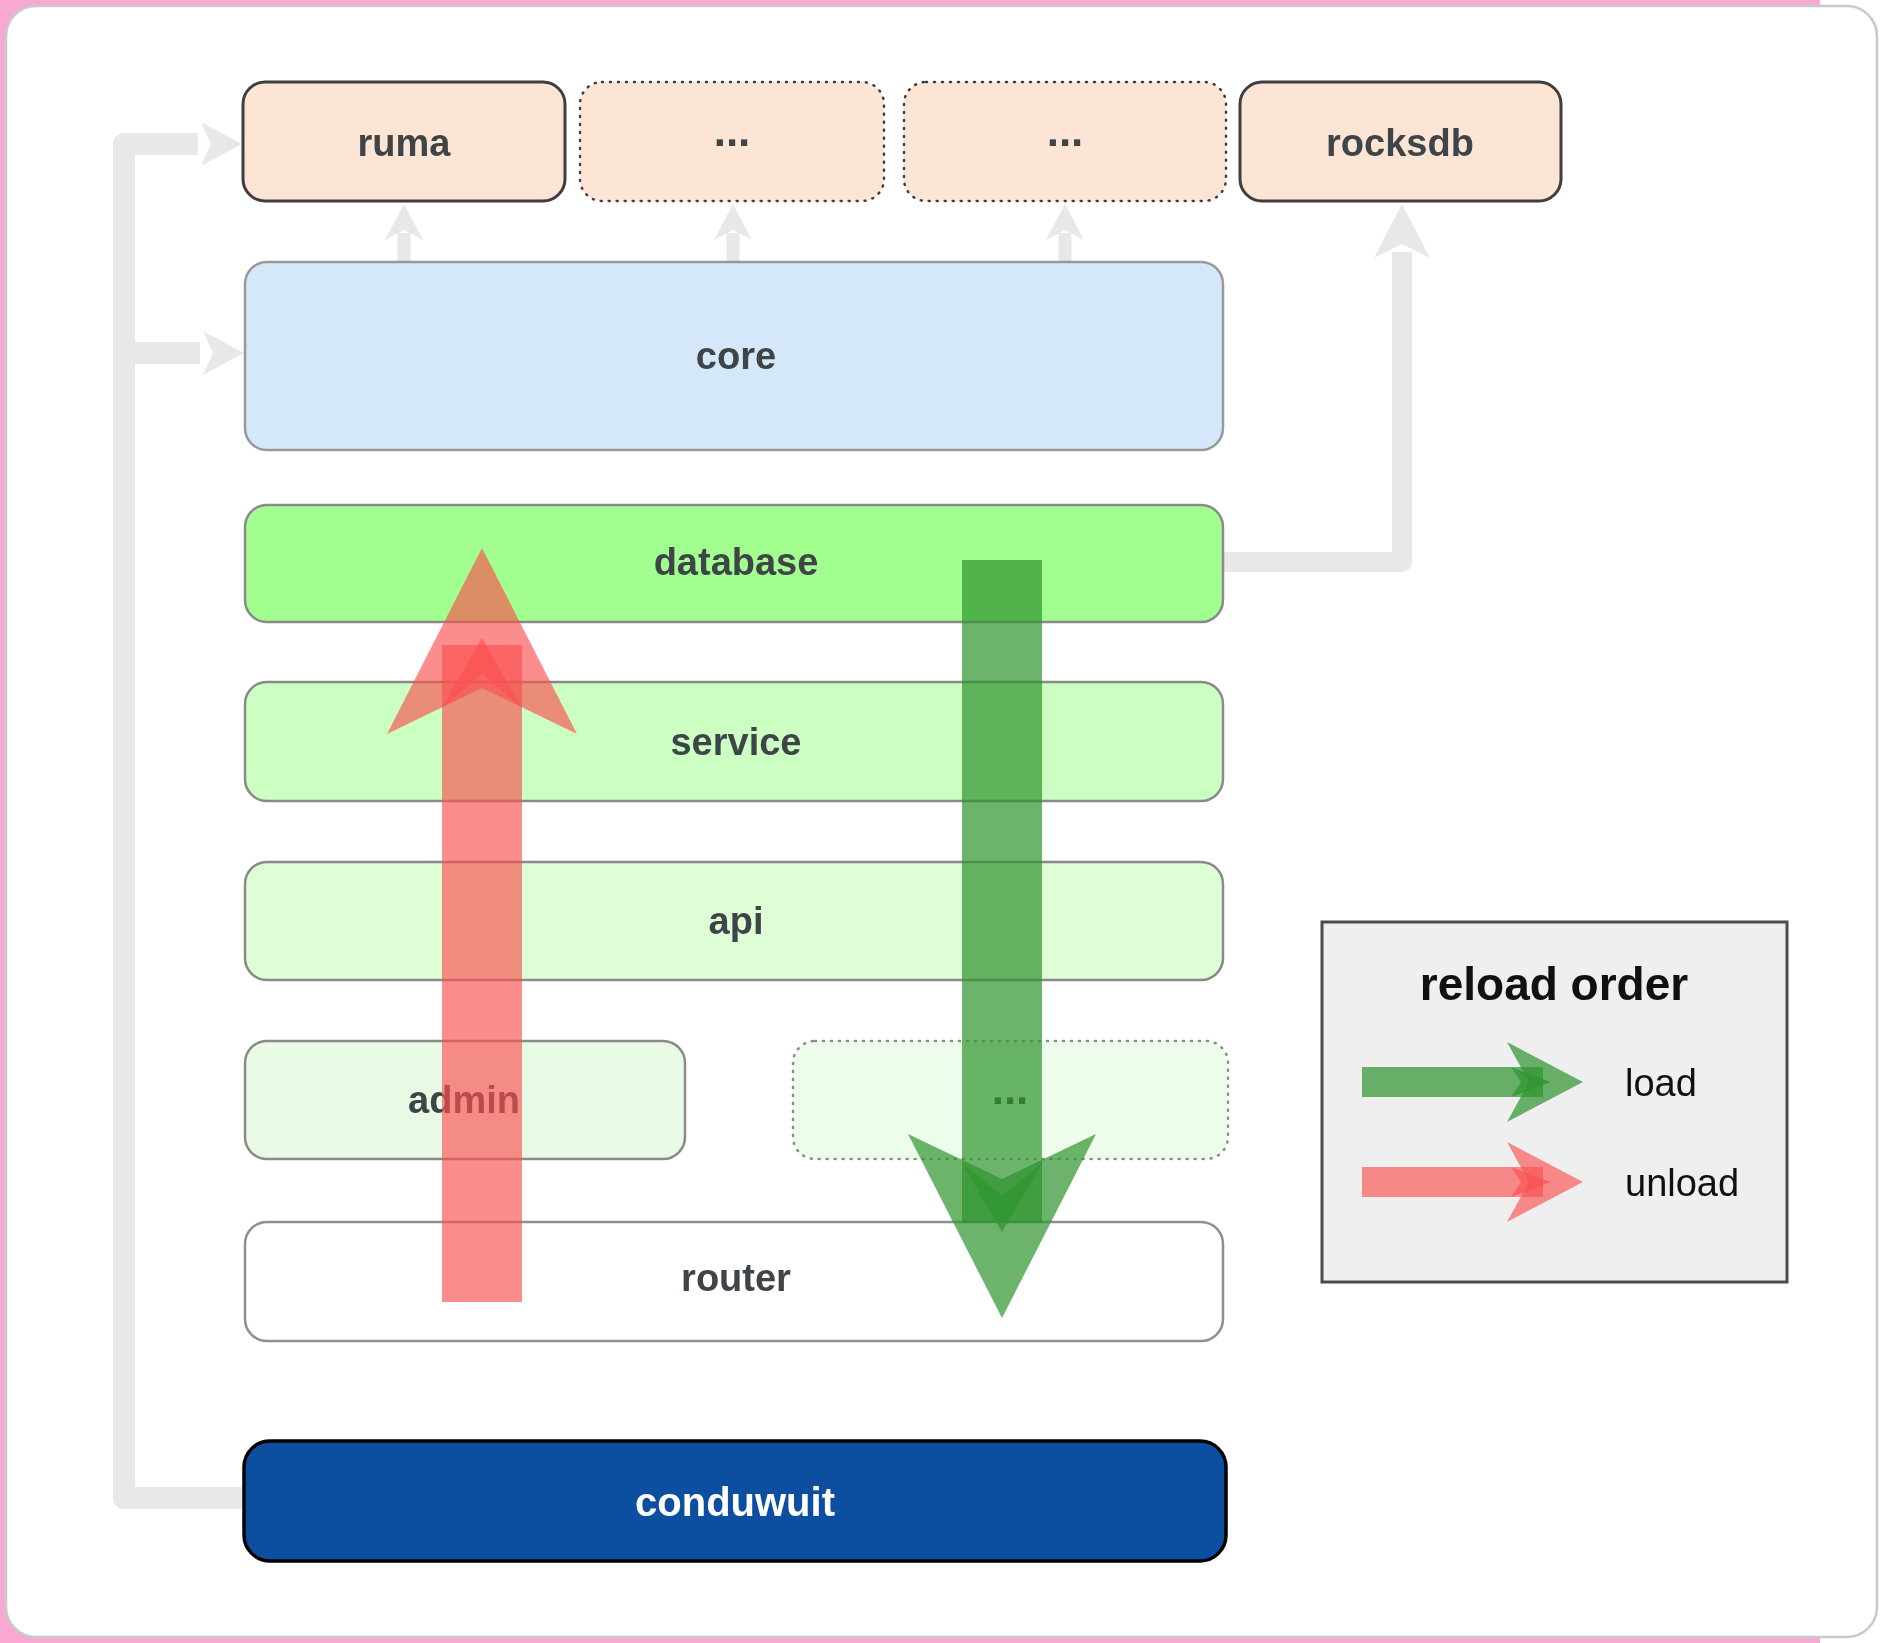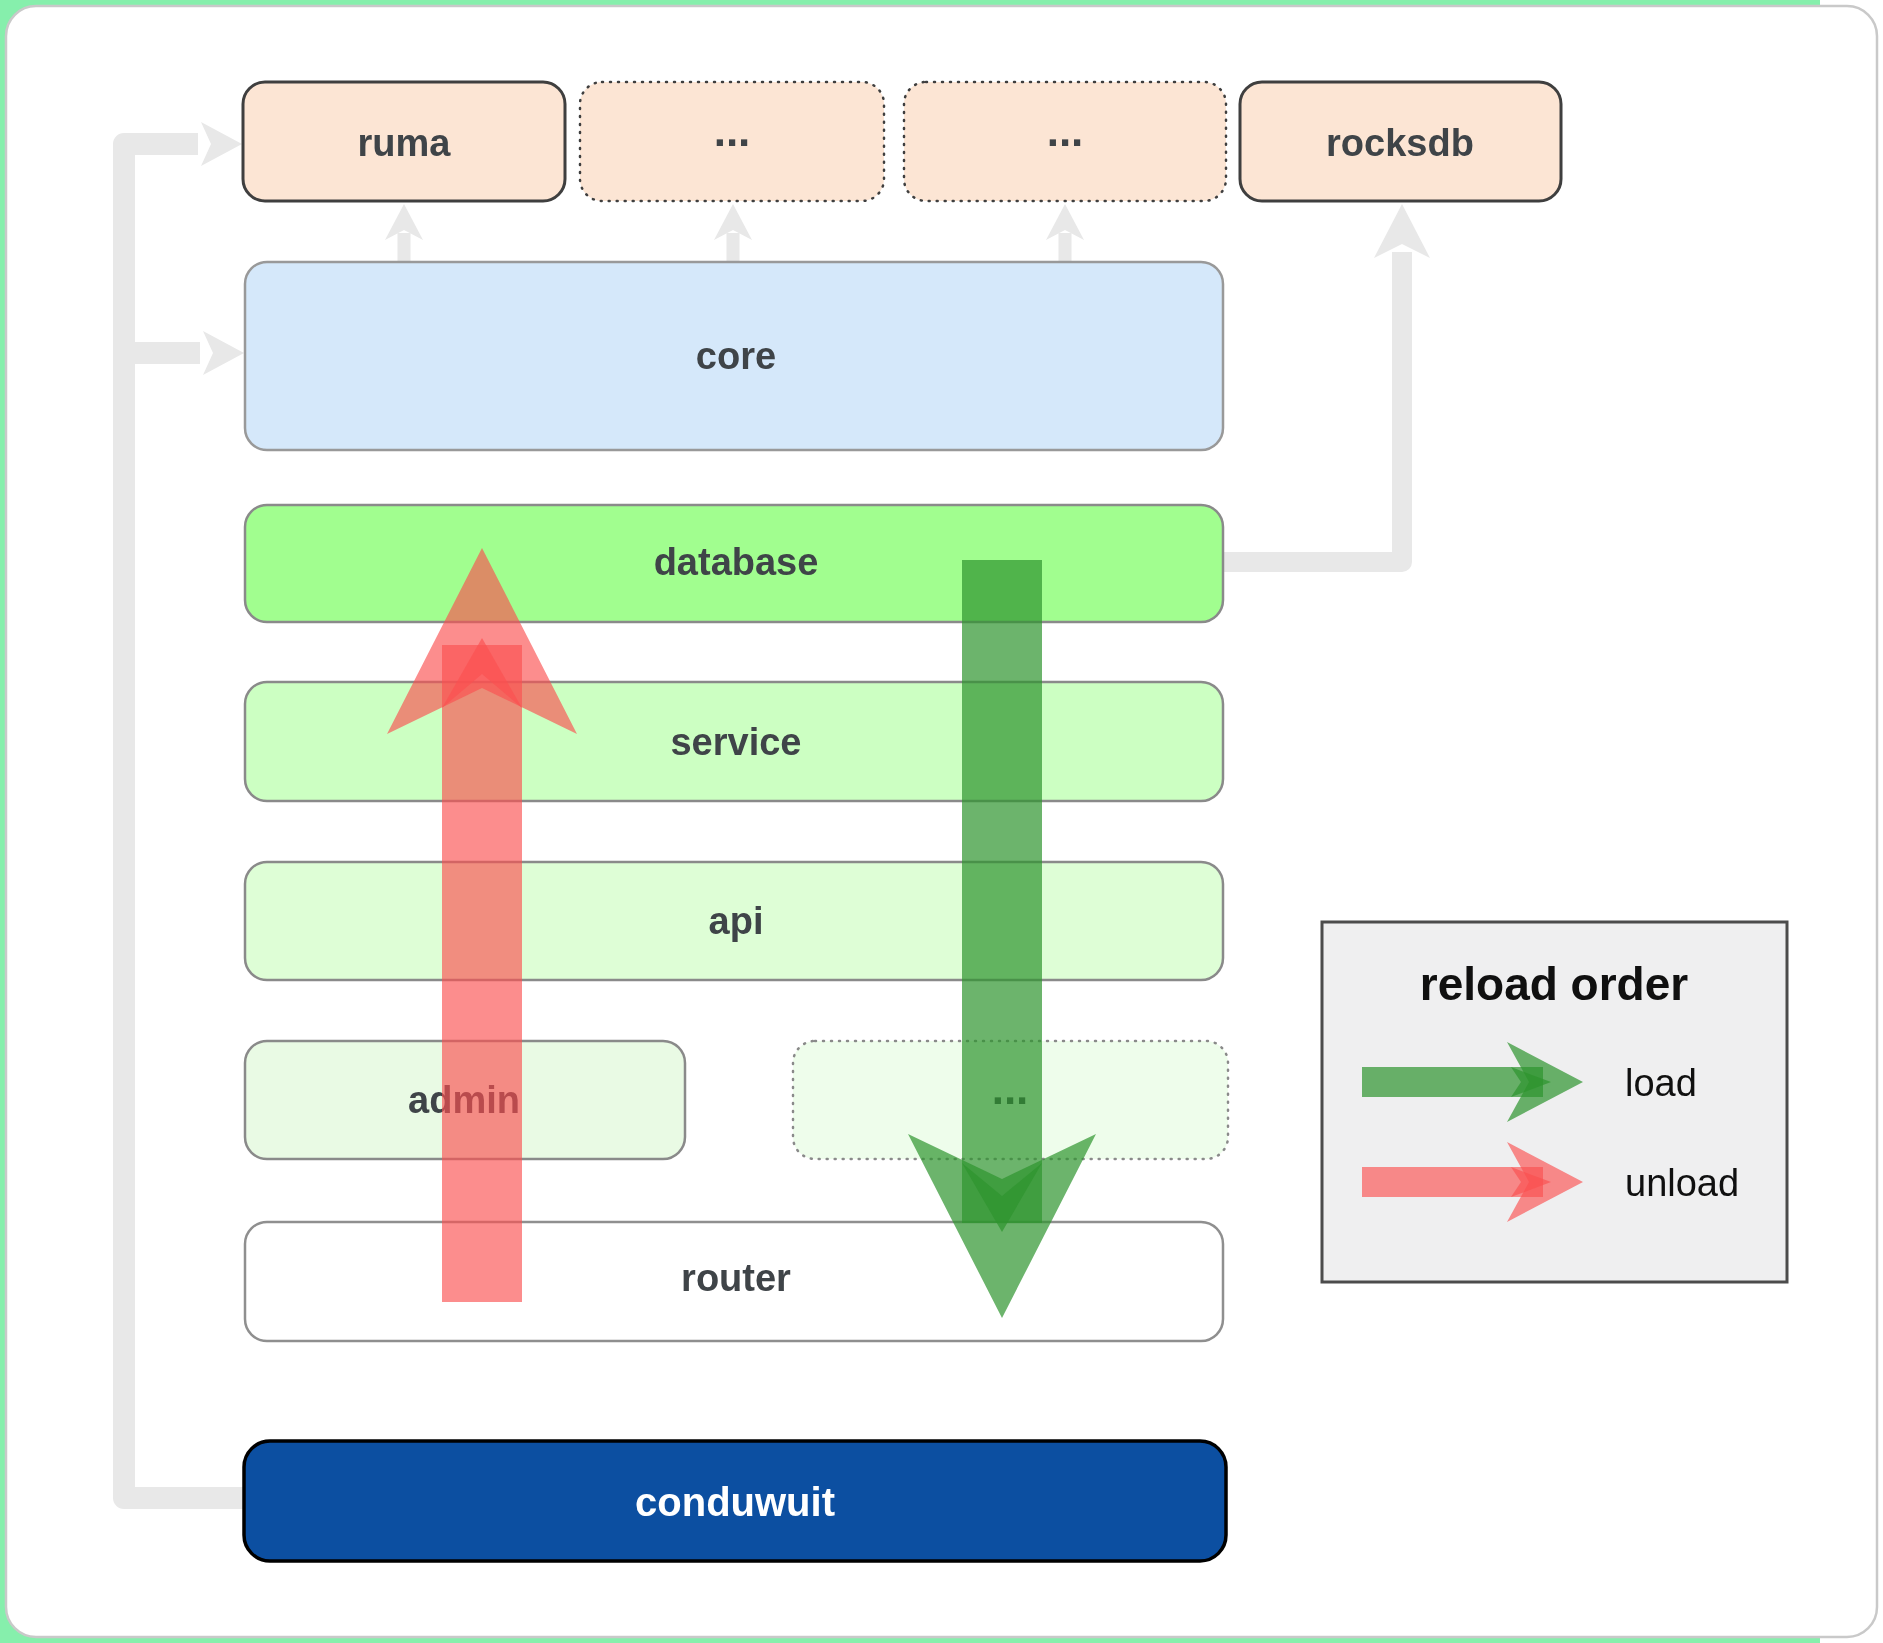--- a/index.html
+++ b/index.html
@@ -5,21 +5,21 @@
   html, body {
     margin: 0;
     padding: 0;
     background: #ffffff;
     font-family: "Liberation Sans", sans-serif;
   }
   .stage {
     position: relative;
     width: 1820px;
     height: 1643px;
-    background: #86efac;
+    background: #f9a8d4;
   }
   svg { display: block; }
   text {
     font-family: "Liberation Sans", sans-serif;
     font-weight: 600;
   }
   .box-label    { font-size: 38px; }
   .dots-label   { font-size: 44px; font-weight: 700; }
   .title-label  { font-size: 46px; }
   .legend-label { font-size: 38px; font-weight: 500; }

